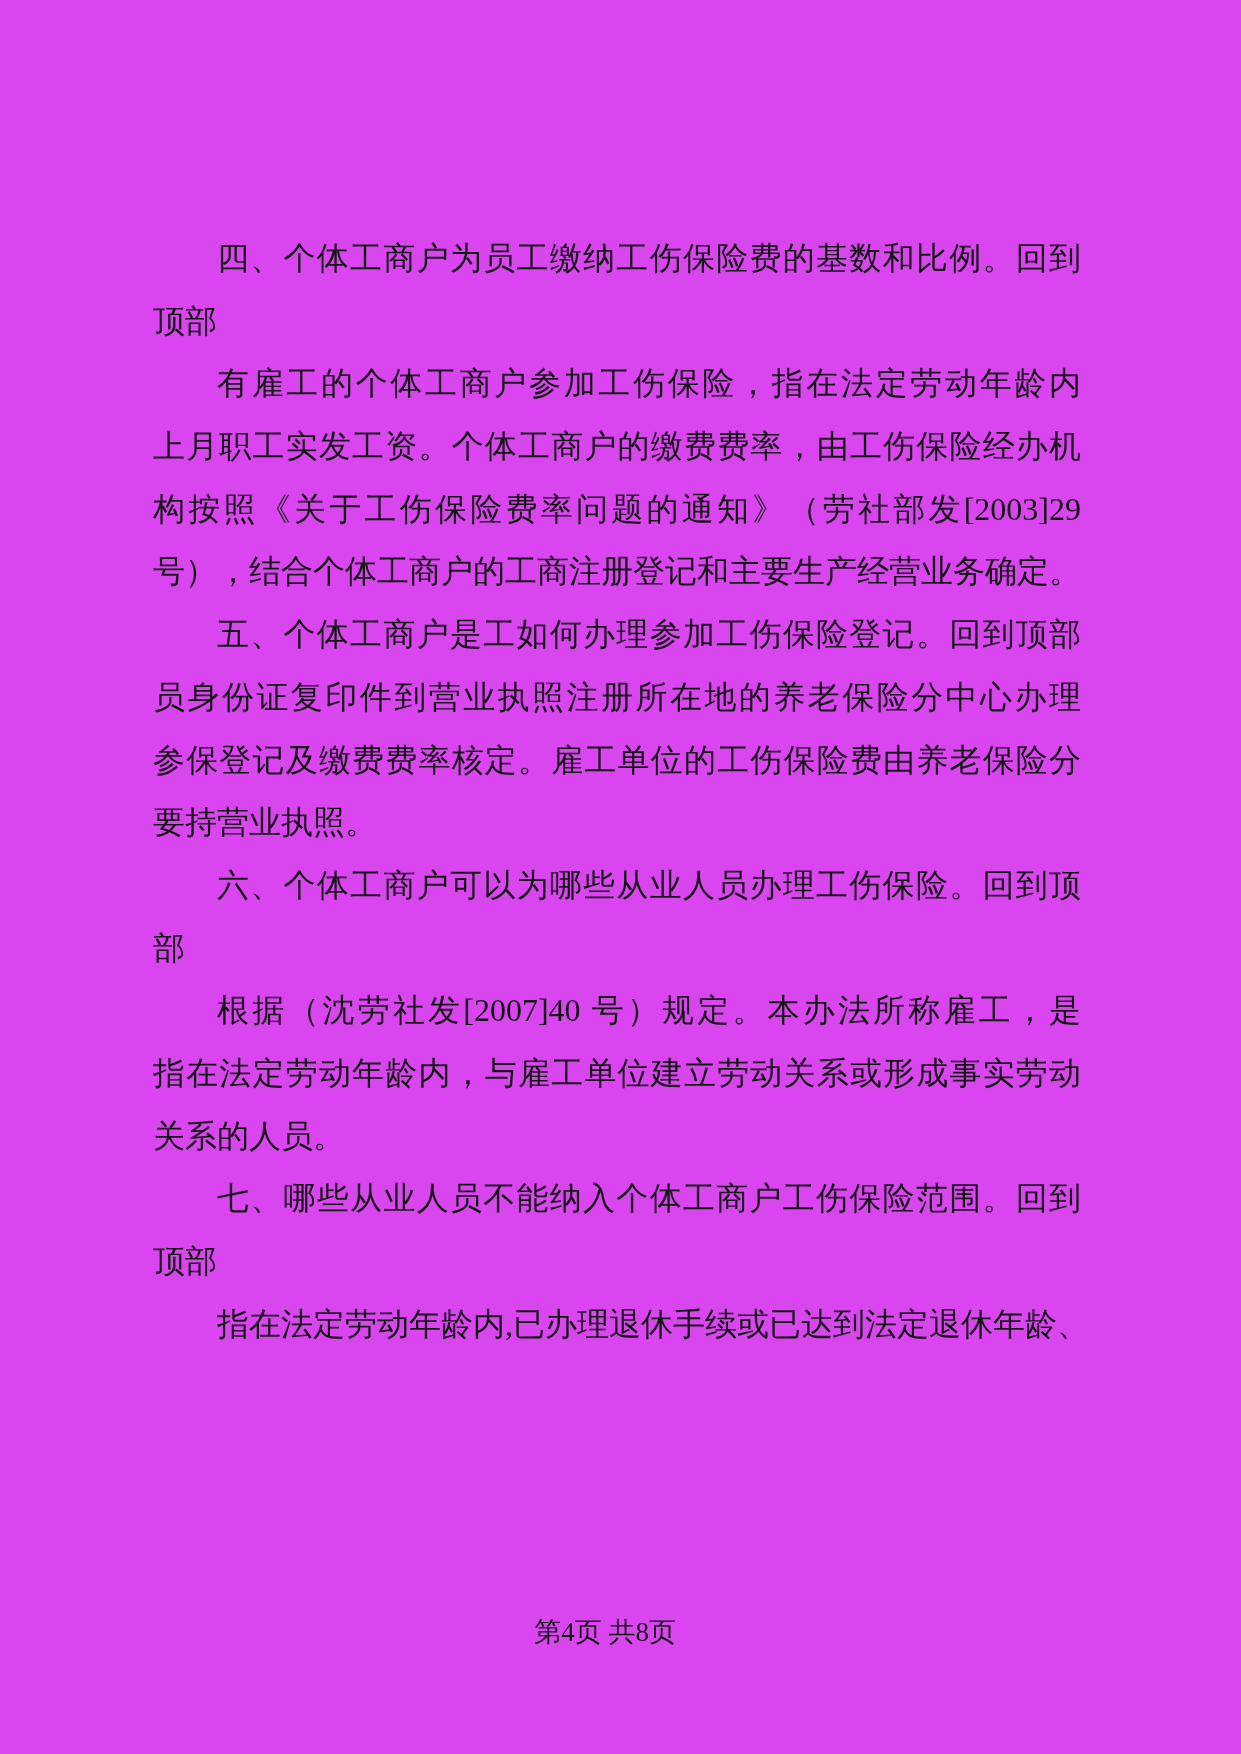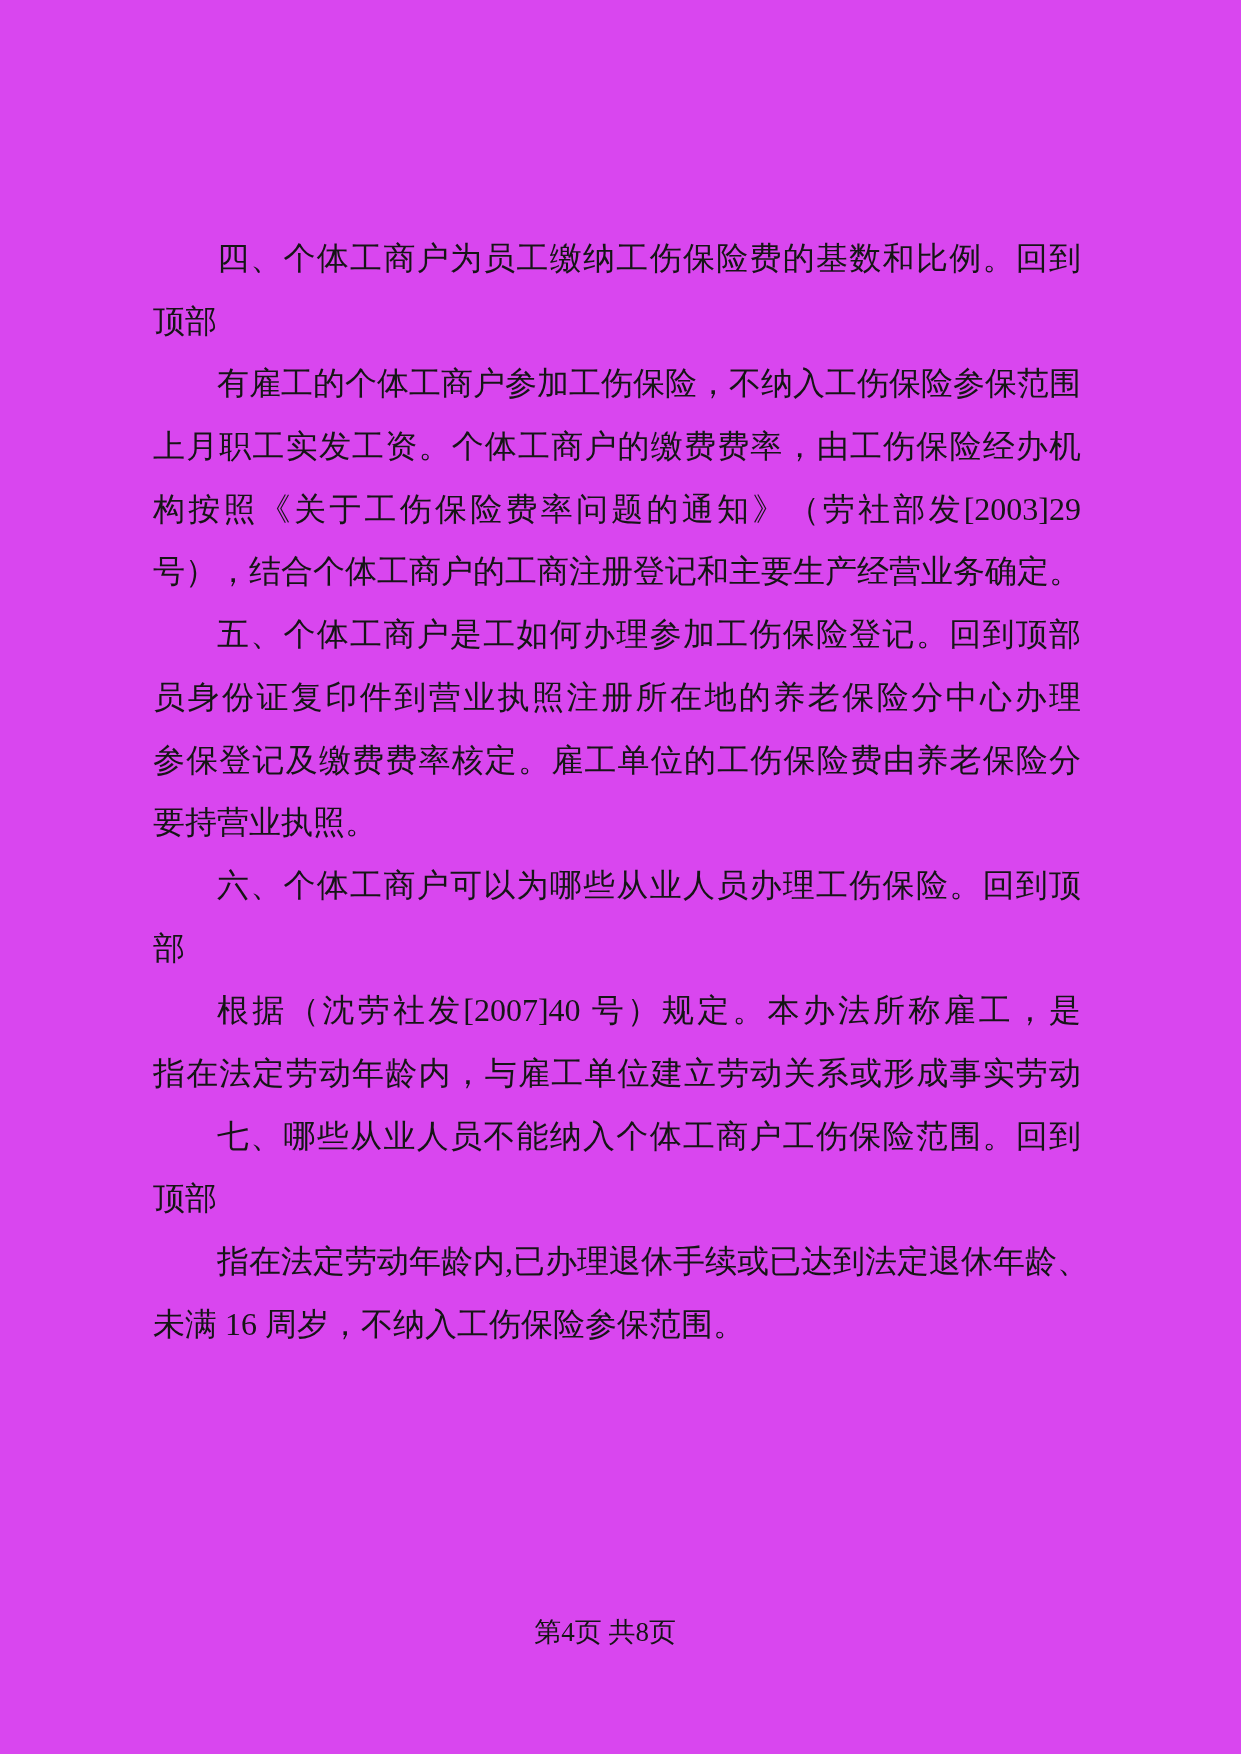--- a/index.html
+++ b/index.html
@@ -66,46 +66,46 @@
 <body>
 
 <div class="page">
 
   <div class="content">
     <div class="para">
         <div class="line indent">四、个体工商户为员工缴纳工伤保险费的基数和比例。回到</div>
         <div class="line end">顶部</div>
       </div>
     <div class="para">
-        <div class="line indent">有雇工的个体工商户参加工伤保险，不纳入工伤保险参保范围</div>
+        <div class="line indent">有雇工的个体工商户参加工伤保险，指在法定劳动年龄内</div>
         <div class="line">上月职工实发工资。个体工商户的缴费费率，由工伤保险经办机</div>
         <div class="line">构按照《关于工伤保险费率问题的通知》（劳社部发[2003]29</div>
         <div class="line end">号），结合个体工商户的工商注册登记和主要生产经营业务确定。</div>
       </div>
     <div class="para">
         <div class="line indent">五、个体工商户是工如何办理参加工伤保险登记。回到顶部</div>
         <div class="line">员身份证复印件到营业执照注册所在地的养老保险分中心办理</div>
         <div class="line">参保登记及缴费费率核定。雇工单位的工伤保险费由养老保险分</div>
         <div class="line end">要持营业执照。</div>
       </div>
     <div class="para">
         <div class="line indent">六、个体工商户可以为哪些从业人员办理工伤保险。回到顶</div>
         <div class="line end">部</div>
       </div>
     <div class="para">
         <div class="line indent">根据（沈劳社发[2007]40 号）规定。本办法所称雇工，是</div>
         <div class="line">指在法定劳动年龄内，与雇工单位建立劳动关系或形成事实劳动</div>
+        <div class="line end">关系的人员。</div>
       </div>
     <div class="para">
         <div class="line indent">七、哪些从业人员不能纳入个体工商户工伤保险范围。回到</div>
         <div class="line end">顶部</div>
       </div>
     <div class="para">
         <div class="line indent">指在法定劳动年龄内,已办理退休手续或已达到法定退休年龄、</div>
-        <div class="line end">未满 16 周岁，不纳入工伤保险参保范围。</div>
       </div>
   </div>
 
   <div class="footer">
     <span class="footer-text">第4页 共8页</span>
   </div>
 
 </div>
 
 </body></html>

